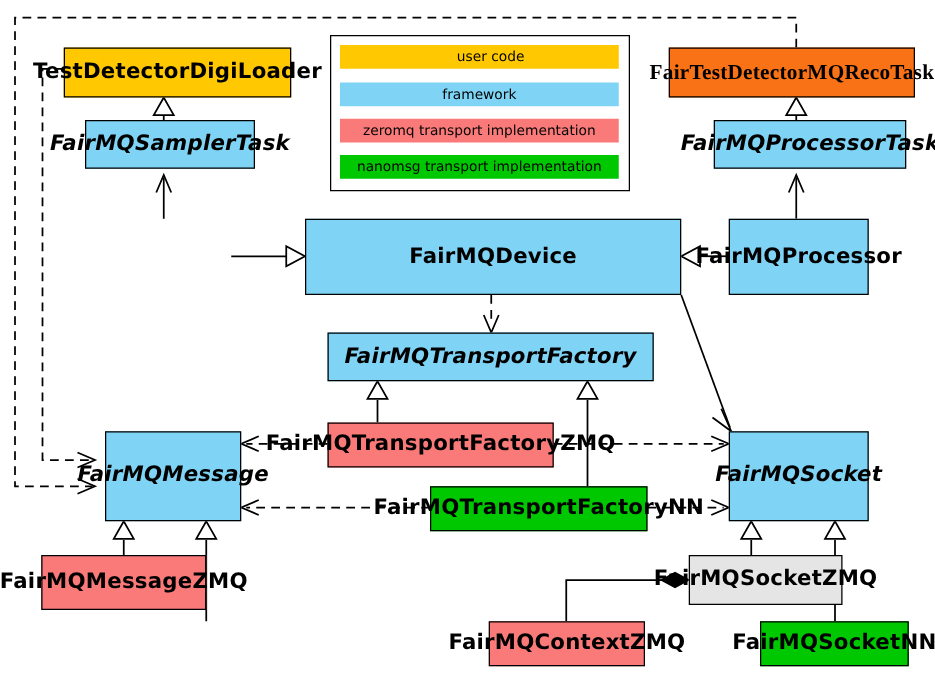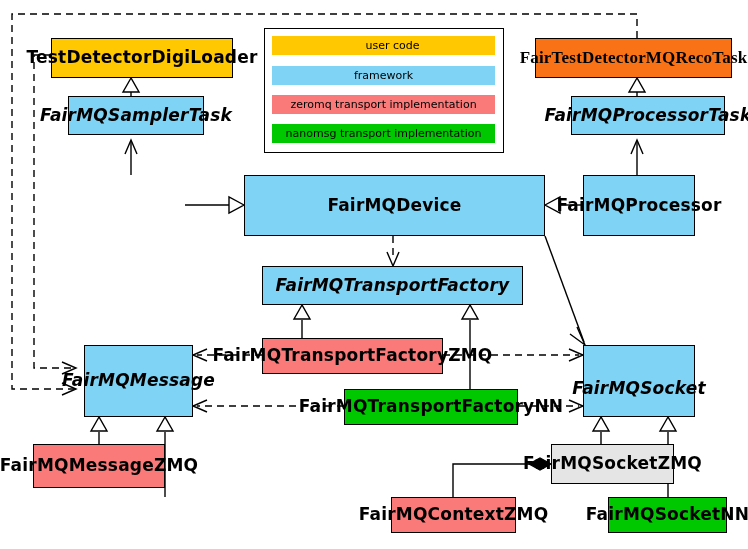--- a/index.html
+++ b/index.html
@@ -152,21 +152,21 @@
     </div>
     <div class="node" style="left: 262px; top: 338px; width: 181px; height: 33px; background: rgb(250, 122, 122);">
       <span>FairMQTransportFactoryZMQ</span>
     </div>
     <div class="node" style="left: 344px; top: 389px; width: 174px; height: 33px; background: rgb(0, 200, 0);">
       <span>FairMQTransportFactoryNN</span>
     </div>
     <div class="node italic" style="left: 84px; top: 345px; width: 109px; height: 72px; background: rgb(127, 212, 245);">
       <span>FairMQMessage</span>
     </div>
-    <div class="node italic" style="left: 583px; top: 345px; width: 112px; height: 72px; background: rgb(127, 212, 245); align-items: flex-end;">
+    <div class="node italic" style="left: 583px; top: 345px; width: 112px; height: 72px; background: rgb(127, 212, 245);">
       <span>FairMQSocket</span>
     </div>
     <div class="node" style="left: 33px; top: 444px; width: 132px; height: 44px; background: rgb(250, 122, 122);">
       <span>FairMQMessageZMQ</span>
     </div>
     <div class="node" style="left: 551px; top: 444px; width: 123px; height: 40px; background: #e5e5e5;">
       <span>FairMQSocketZMQ</span>
     </div>
     <div class="node" style="left: 608px; top: 497px; width: 119px; height: 24px; background: rgb(0, 200, 0);">
       <span>FairMQSocketNN</span>

